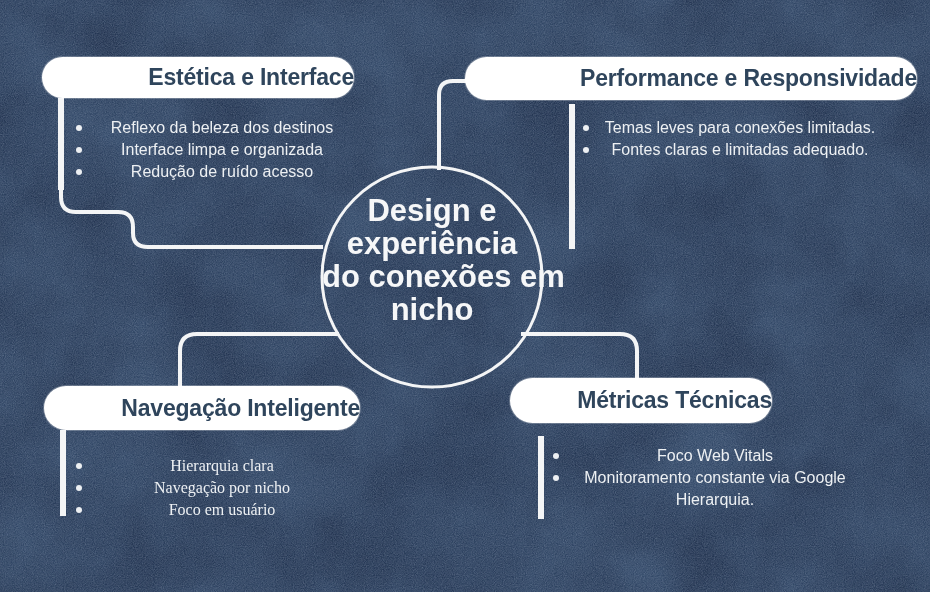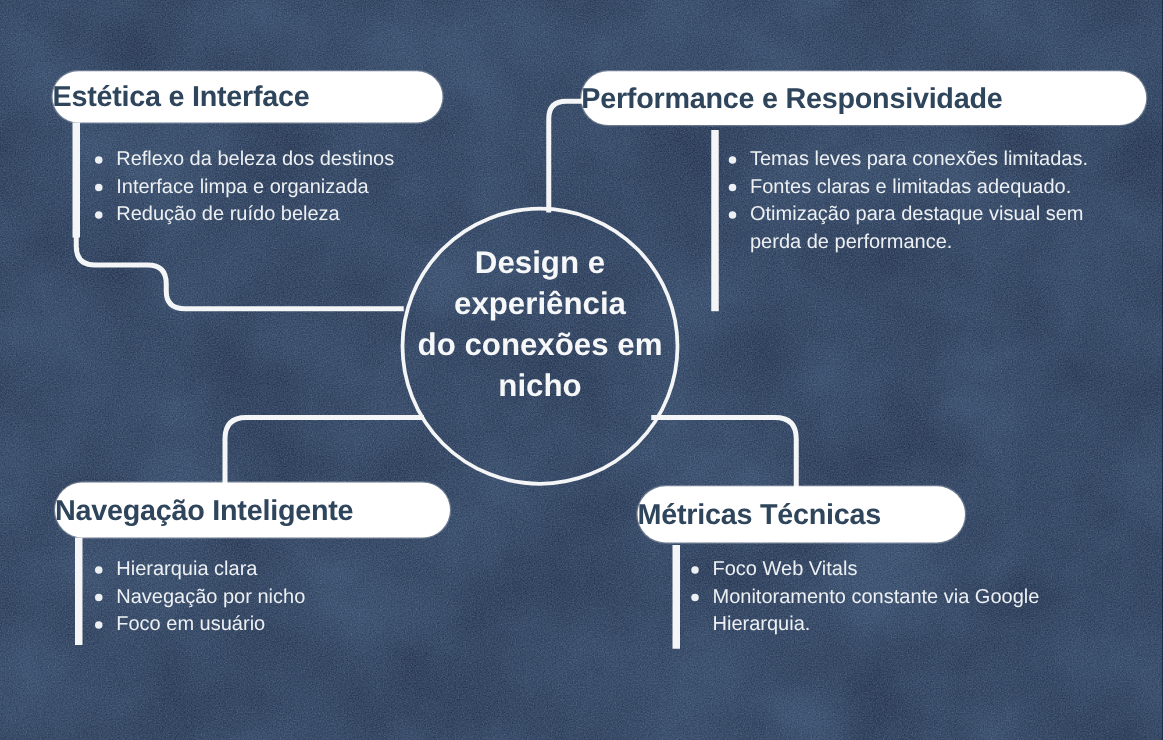--- a/index.html
+++ b/index.html
@@ -13,55 +13,56 @@
   .texture{position:absolute;left:0;top:0;width:100%;height:100%;pointer-events:none;}
   .vignette{
     position:absolute;left:0;top:0;width:100%;height:100%;pointer-events:none;
     background:radial-gradient(ellipse 120% 120% at 50% 45%, rgba(0,0,0,0) 55%, rgba(8,14,28,0.38) 100%);
   }
   .lines{position:absolute;left:0;top:0;width:100%;height:100%;pointer-events:none;}
   .pill{
     position:absolute;
     background:#ffffff;
     border-radius:24px;
-    display:flex;align-items:center;justify-content:flex-start;
+    display:flex;align-items:center;justify-content:flex-end;
     color:#2f455c;
     font-size:23px;font-weight:700;
     letter-spacing:-0.2px;
     white-space:nowrap;
     box-shadow:0 0 0 1px rgba(255,255,255,0.25);
     z-index:3;
   }
   .pill-estetica   {left:42px; top:57px;  width:312px;height:41px;}
   .pill-performance{left:465px;top:57px;  width:452px;height:43px;}
   .pill-navegacao  {left:44px; top:386px; width:316px;height:44px;}
-  .pill-metricas   {left:510px;top:389px; width:262px;height:45px;}
+  .pill-metricas   {left:510px;top:378px; width:262px;height:45px;}
   ul.blist{
     position:absolute;
     margin:0;padding:0;list-style:none;
     color:#edf0f3;font-size:16px;line-height:22px;
     z-index:2;
+    text-align:center;
   }
   ul.blist li{position:relative;padding-left:22px;}
   ul.blist li::before{
     content:"";
     position:absolute;left:5px;top:8px;
     width:6px;height:6px;border-radius:50%;
     background:#edf0f3;
   }
   .list-estetica   {left:71px; top:117px;width:280px;}
   .list-performance{left:578px;top:117px;width:302px;}
-  .list-navegacao  {left:71px; top:445px;width:280px;}
+  .list-navegacao  {left:71px; top:455px;width:280px;font-family:Liberation Serif, serif;}
   .list-metricas   {left:548px;top:445px;width:312px;}
   .center-text{
     position:absolute;
     left:322px;top:194px;width:220px;
     text-align:center;
     color:#f6f7f8;
-    font-size:25px;font-weight:700;line-height:33px;
+    font-size:31px;font-weight:700;line-height:33px;
     z-index:2;
   }
   .center-line{white-space:nowrap;}
 </style>
 </head>
 <body>
 
 <div class="stage">
 
   <svg class="texture" width="930" height="592">
@@ -104,30 +105,29 @@
     <div class="center-line">do conexões em</div>
     <div class="center-line">nicho</div>
   </div>
 
   <div class="pill pill-estetica">
     <span>Estética e Interface</span>
   </div>
   <ul class="blist list-estetica">
     <li>Reflexo da beleza dos destinos</li>
     <li>Interface limpa e organizada</li>
-    <li>Redução de ruído beleza</li>
+    <li>Redução de ruído acesso</li>
   </ul>
 
   <div class="pill pill-performance">
     <span>Performance e Responsividade</span>
   </div>
   <ul class="blist list-performance">
     <li>Temas leves para conexões limitadas.</li>
     <li>Fontes claras e limitadas adequado.</li>
-    <li>Otimização para destaque visual sem perda de performance.</li>
   </ul>
 
   <div class="pill pill-navegacao">
     <span>Navegação Inteligente</span>
   </div>
   <ul class="blist list-navegacao">
     <li>Hierarquia clara</li>
     <li>Navegação por nicho</li>
     <li>Foco em usuário</li>
   </ul>

